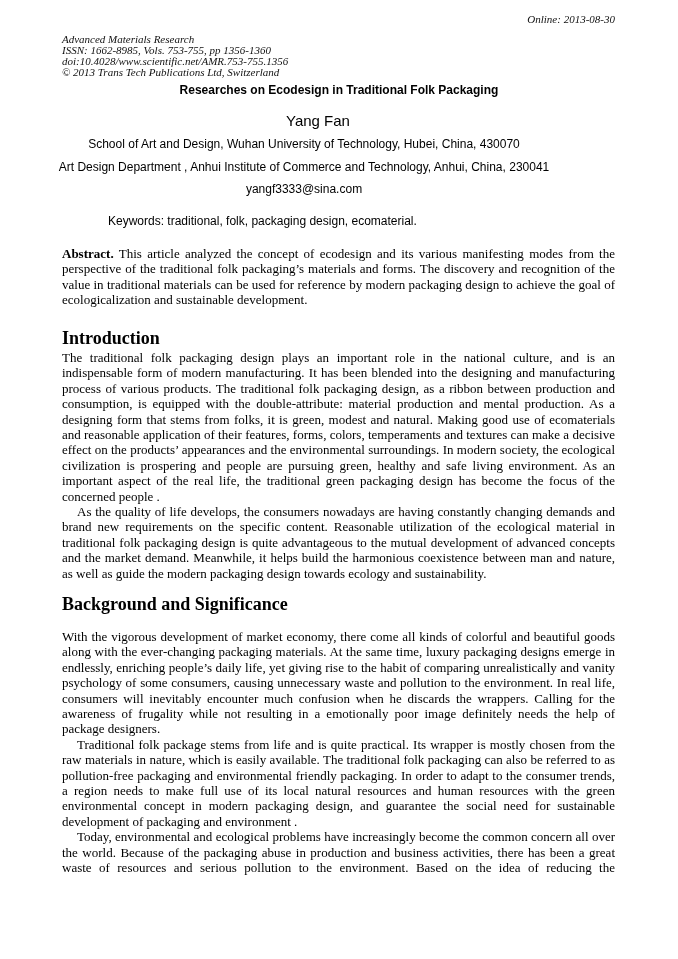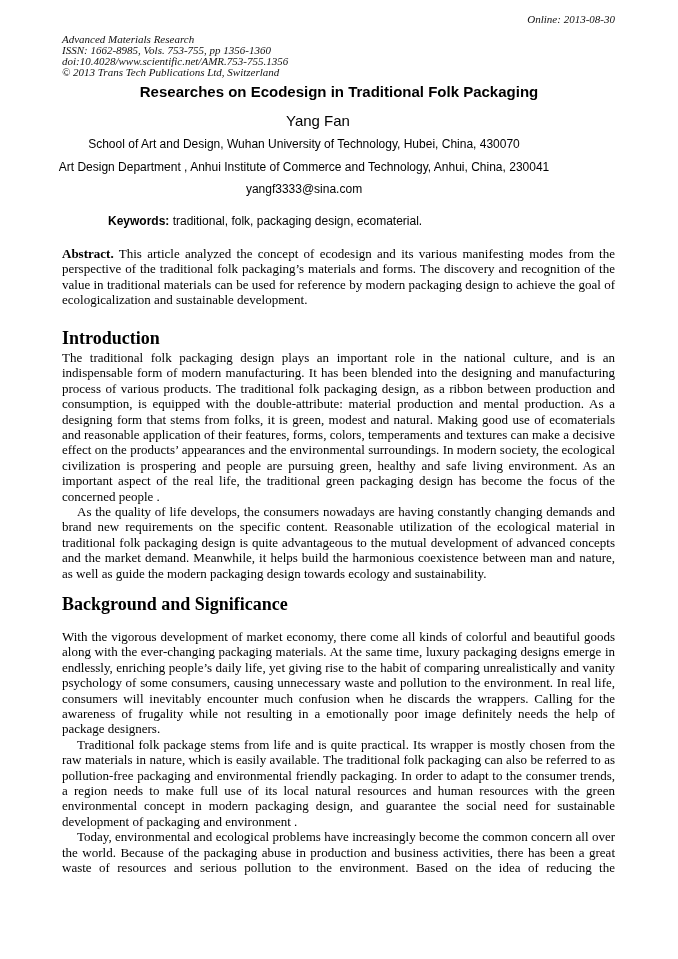--- a/index.html
+++ b/index.html
@@ -1,26 +1,26 @@
 <!DOCTYPE html>
 <html><head>
 <meta charset="utf-8">
 <style>
   html, body { margin: 0; padding: 0; background: #ffffff; }
   body { width: 678px; height: 959px; position: relative; overflow: hidden; color: #000; }
   .hdr { position: absolute; top: 14px; font-family: "Liberation Serif", serif; font-style: italic; font-size: 11px; line-height: 11px; color: #111; }
   .hdr-left { left: 62px; margin-top: 20px; }
   .hdr-right { right: 63px; top: 14px; }
   .hdr div { white-space: nowrap; }
-  .title { position: absolute; top: 83px; left: 0; width: 678px; text-align: center; font-family: "Liberation Sans", sans-serif; font-weight: bold; font-size: 15px; }
+  .title { position: absolute; top: 83px; left: 0; width: 678px; text-align: center; font-family: "Liberation Sans", sans-serif; font-weight: bold; font-size: 12px; }
   .author { position: absolute; top: 112px; left: 0; width: 636px; text-align: center; font-family: "Liberation Sans", sans-serif; font-size: 15px; }
   .aff { position: absolute; left: 0; width: 608px; text-align: center; font-family: "Liberation Sans", sans-serif; font-size: 12px; white-space: nowrap; }
   .aff1 { top: 137px; } .aff2 { top: 160px; } .email { top: 182px; }
   .kw { position: absolute; top: 214px; left: 62px; font-family: "Liberation Sans", sans-serif; font-size: 12px; }
-  .kw b { font-weight: bold; padding-left: 46px; }
+  .kw b { font-weight: normal; padding-left: 46px; }
   .body { position: absolute; left: 62px; width: 553px; font-family: "Liberation Serif", serif; font-size: 13px; line-height: 15.4px; text-align: justify; }
   .body p { margin: 0; }
   .body p.ind { text-indent: 15px; }
   .abstract { top: 246px; }
   .sec-h { position: absolute; left: 62px; font-family: "Liberation Serif", serif; font-weight: bold; font-size: 18px; }
   .sec1 { top: 328px; }
   .intro { top: 350px; }
   .sec2 { top: 594px; }
   .bg { top: 629px; }
 </style>

